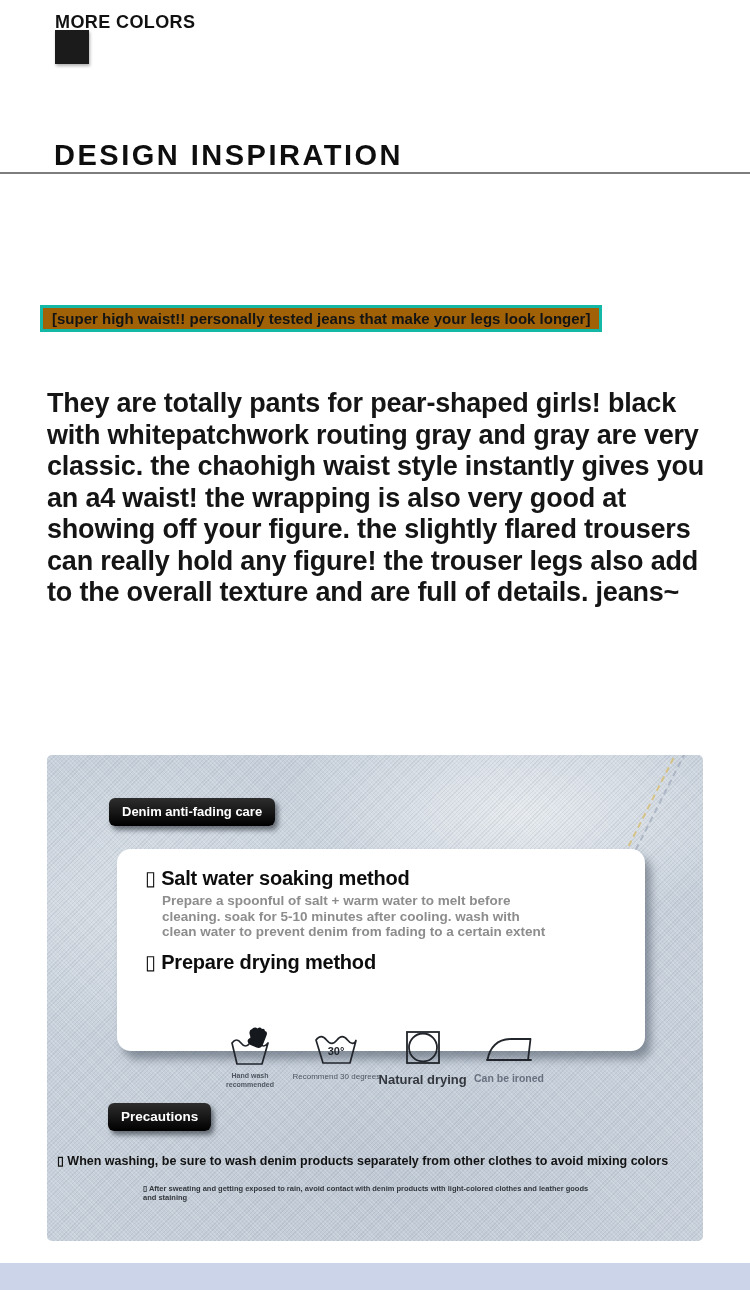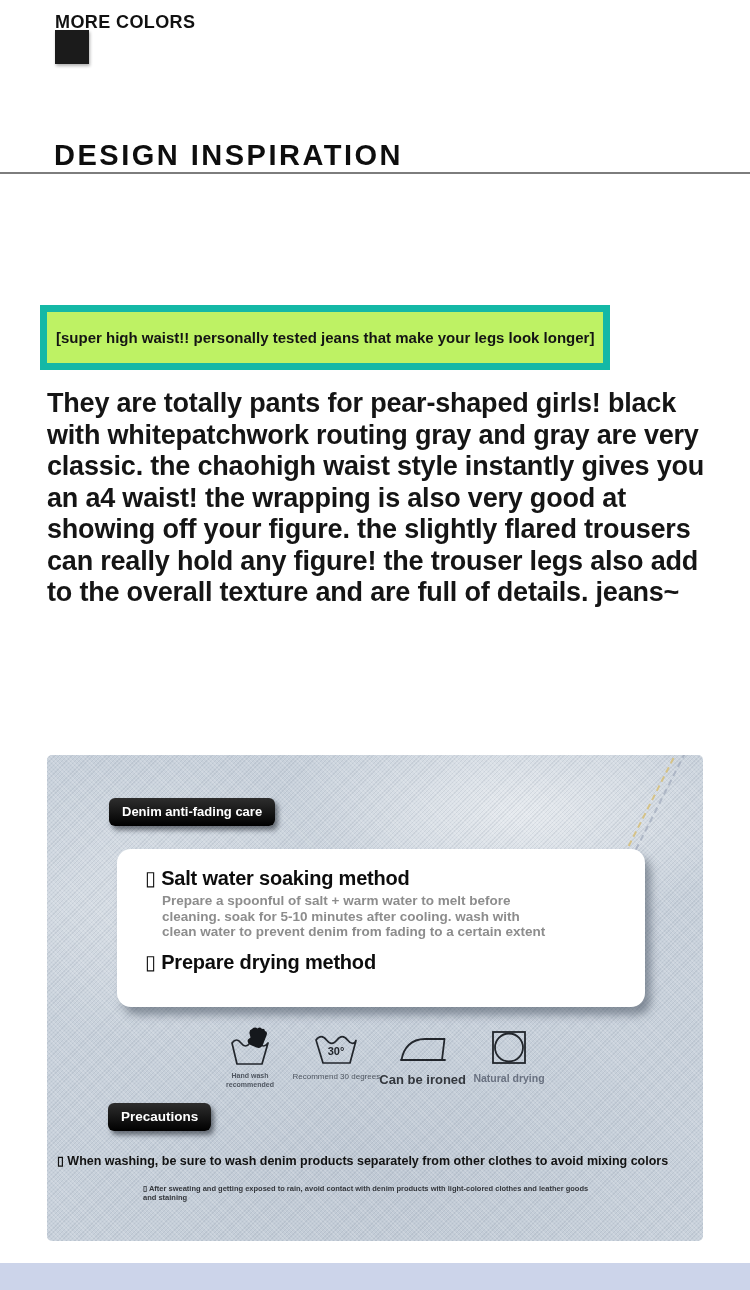--- a/index.html
+++ b/index.html
@@ -11,21 +11,21 @@
   }
   
   .more-colors { position:absolute; left:55px; top:12px; font-size:18px; font-weight:600; letter-spacing:.4px; color:#111; }
   .swatch { position:absolute; left:55px; top:30px; width:34px; height:34px; background:#1b1b1b; box-shadow:1px 2px 3px rgba(0,0,0,.3); cursor:pointer; }
   .main-title { position:absolute; left:54px; top:139px; font-size:29px; font-weight:700; letter-spacing:2.5px; color:#0e0e0e; }
   .divider { position:absolute; left:0; top:172px; width:750px; height:2px; background:#7d7d7d; }
   .subtitle { position:absolute; left:56px; top:181px; font-size:20px; font-weight:700; color:#111; }
   
   .highlight {
     position:absolute; left:40px; top:305px; display:inline-block;
-    background:#bef264; border:7px solid #14b8a6; padding:17px 9px;
+    background:#a16207; border:3px solid #14b8a6; padding:2px 9px;
     font-size:15px; font-weight:700; color:#141414; white-space:nowrap;
   }
   
   .description {
     position:absolute; left:47px; top:388px; width:670px;
     font-size:27px; font-weight:700; line-height:31.5px; color:#151515;
     letter-spacing:-.2px;
   }
   
   .denim-card {
@@ -51,21 +51,21 @@
   .badge {
     position:absolute; display:inline-block; padding:6px 13px 7px;
     background:linear-gradient(#2e2e2e,#000); color:#fff;
     font-size:13px; font-weight:700; border-radius:6px;
     box-shadow:3px 4px 5px rgba(20,25,35,.55);
     white-space:nowrap;
   }
   .badge-fading { left:62px; top:43px; }
   .badge-precautions { left:61px; top:348px; font-size:13.5px; }
   .method-card {
-    position:absolute; left:70px; top:94px; width:528px; height:158px;
+    position:absolute; left:70px; top:94px; width:528px; height:202px;
     background:#fff; border-radius:14px;
     box-shadow:6px 8px 9px rgba(75,85,100,.55);
     padding:17px 20px 0 28px;
   }
   .method-title { font-size:20px; font-weight:800; color:#0d0d0d; letter-spacing:-.2px; }
   .method-title .tofu { font-weight:400; }
   .method-body-md {
     margin:3px 0 10px 17px; width:392px;
     font-size:13.5px; font-weight:700; line-height:15.5px; color:#8d8d8d;
   }
@@ -141,32 +141,32 @@
         <div class="icon-label">Hand wash recommended</div>
       </div>
       <div class="icon-item">
         <svg width="46" height="40" viewBox="0 0 46 40">
           <path d="M3 13 C6.5 8.5 10 8.5 13.5 13 C17 17.5 20.5 17.5 24 13 C27.5 8.5 31 8.5 34.5 13 C38 17.5 41.5 17.5 43 13.5 L37 36 L10 36 Z" fill="none" stroke="#22262c" stroke-width="1.7" stroke-linejoin="round"></path>
           <text x="23" y="28" text-anchor="middle" font-size="11" font-weight="600" fill="#22262c" font-family="Liberation Sans, sans-serif">30°</text>
         </svg>
         <div class="icon-label">Recommend 30 degrees</div>
       </div>
       <div class="icon-item">
+        <svg width="42" height="40" viewBox="0 0 42 40">
+          <rect x="5" y="5" width="32" height="31" fill="none" stroke="#22262c" stroke-width="1.8"></rect>
+          <circle cx="21" cy="20.5" r="14" fill="none" stroke="#22262c" stroke-width="1.8"></circle>
+        </svg>
+        <div class="icon-label">Natural drying</div>
+      </div>
+      <div class="icon-item">
         <svg width="50" height="40" viewBox="0 0 50 40">
           <path d="M3 33 L47 33" fill="none" stroke="#22262c" stroke-width="1.8" stroke-linecap="round"></path>
           <path d="M44 33 L46.5 12 L27 12 C13 12 5.5 21 3.5 33" fill="none" stroke="#22262c" stroke-width="1.8" stroke-linejoin="round" stroke-linecap="round"></path>
         </svg>
         <div class="icon-label">Can be ironed</div>
-      </div>
-      <div class="icon-item">
-        <svg width="42" height="40" viewBox="0 0 42 40">
-          <rect x="5" y="5" width="32" height="31" fill="none" stroke="#22262c" stroke-width="1.8"></rect>
-          <circle cx="21" cy="20.5" r="14" fill="none" stroke="#22262c" stroke-width="1.8"></circle>
-        </svg>
-        <div class="icon-label">Natural drying</div>
       </div>
     </div>
 
     <div class="badge badge-precautions">Precautions</div>
 
     <div class="warning-1">▯ When washing, be sure to wash denim products separately from other clothes to avoid mixing colors</div>
     <div class="warning-2">▯ After sweating and getting exposed to rain, avoid contact with denim products with light-colored clothes and leather goods and staining</div>
   </div>
 
   <div class="bottom-strip"></div>

